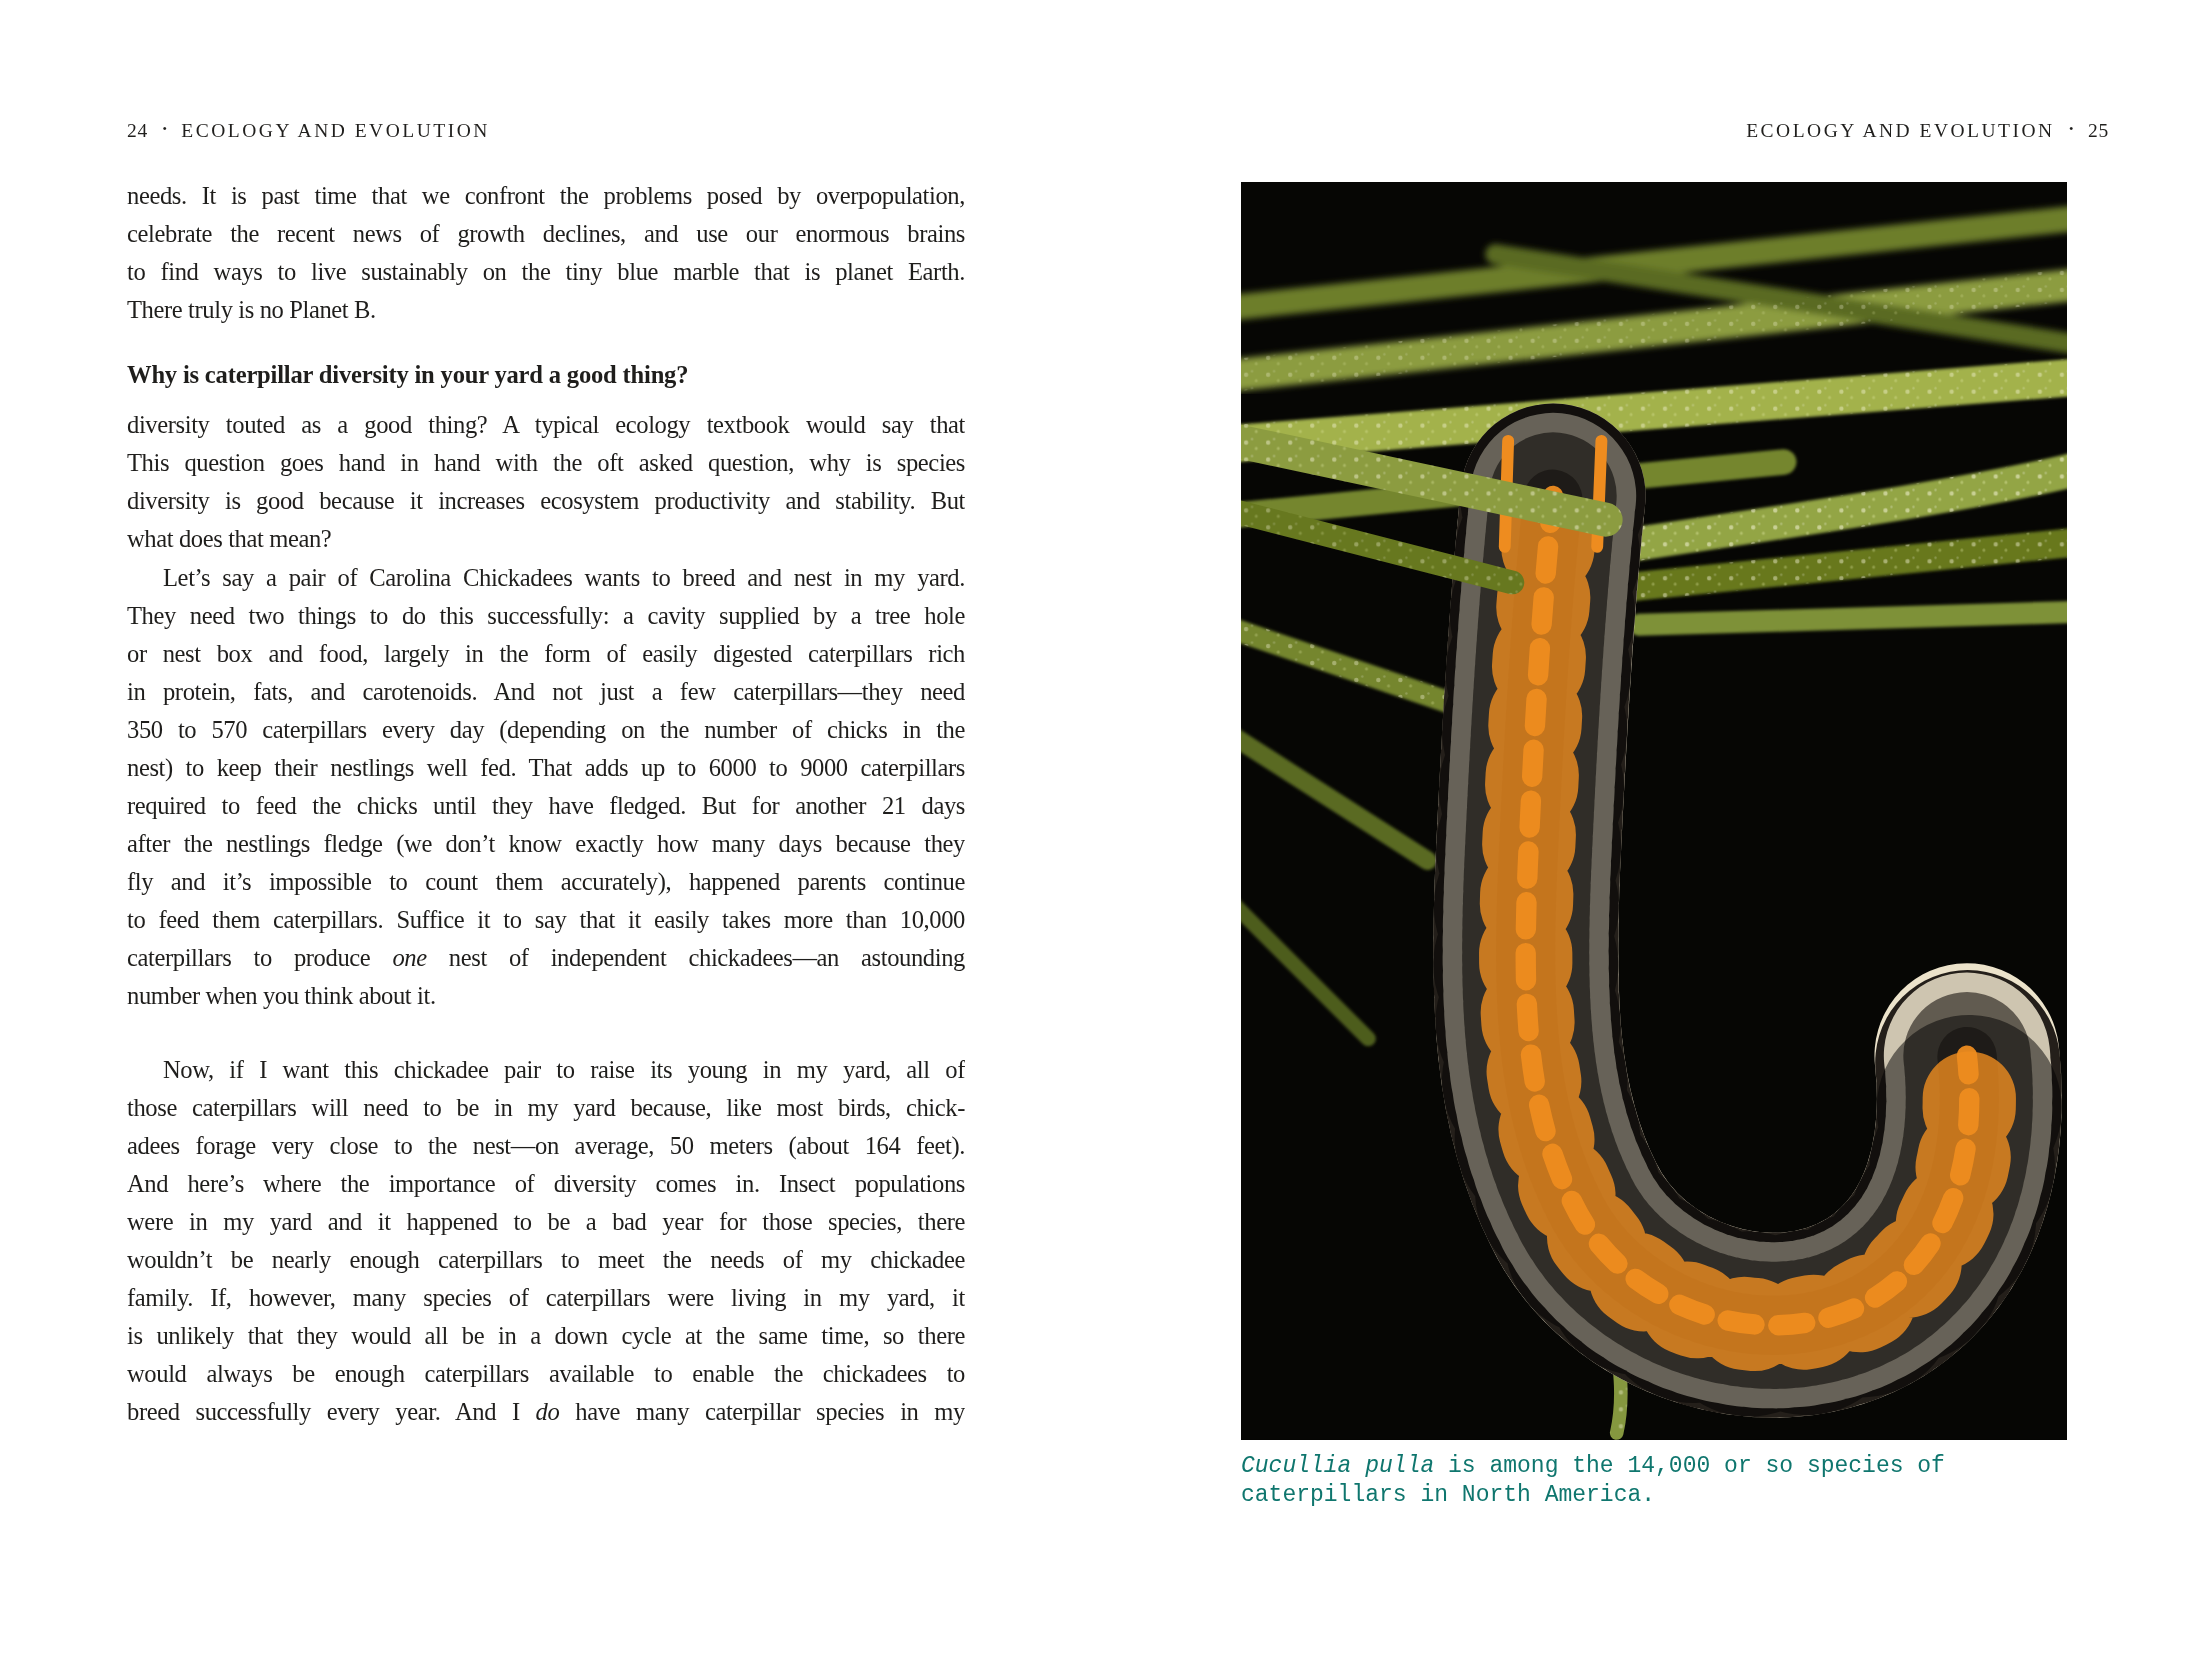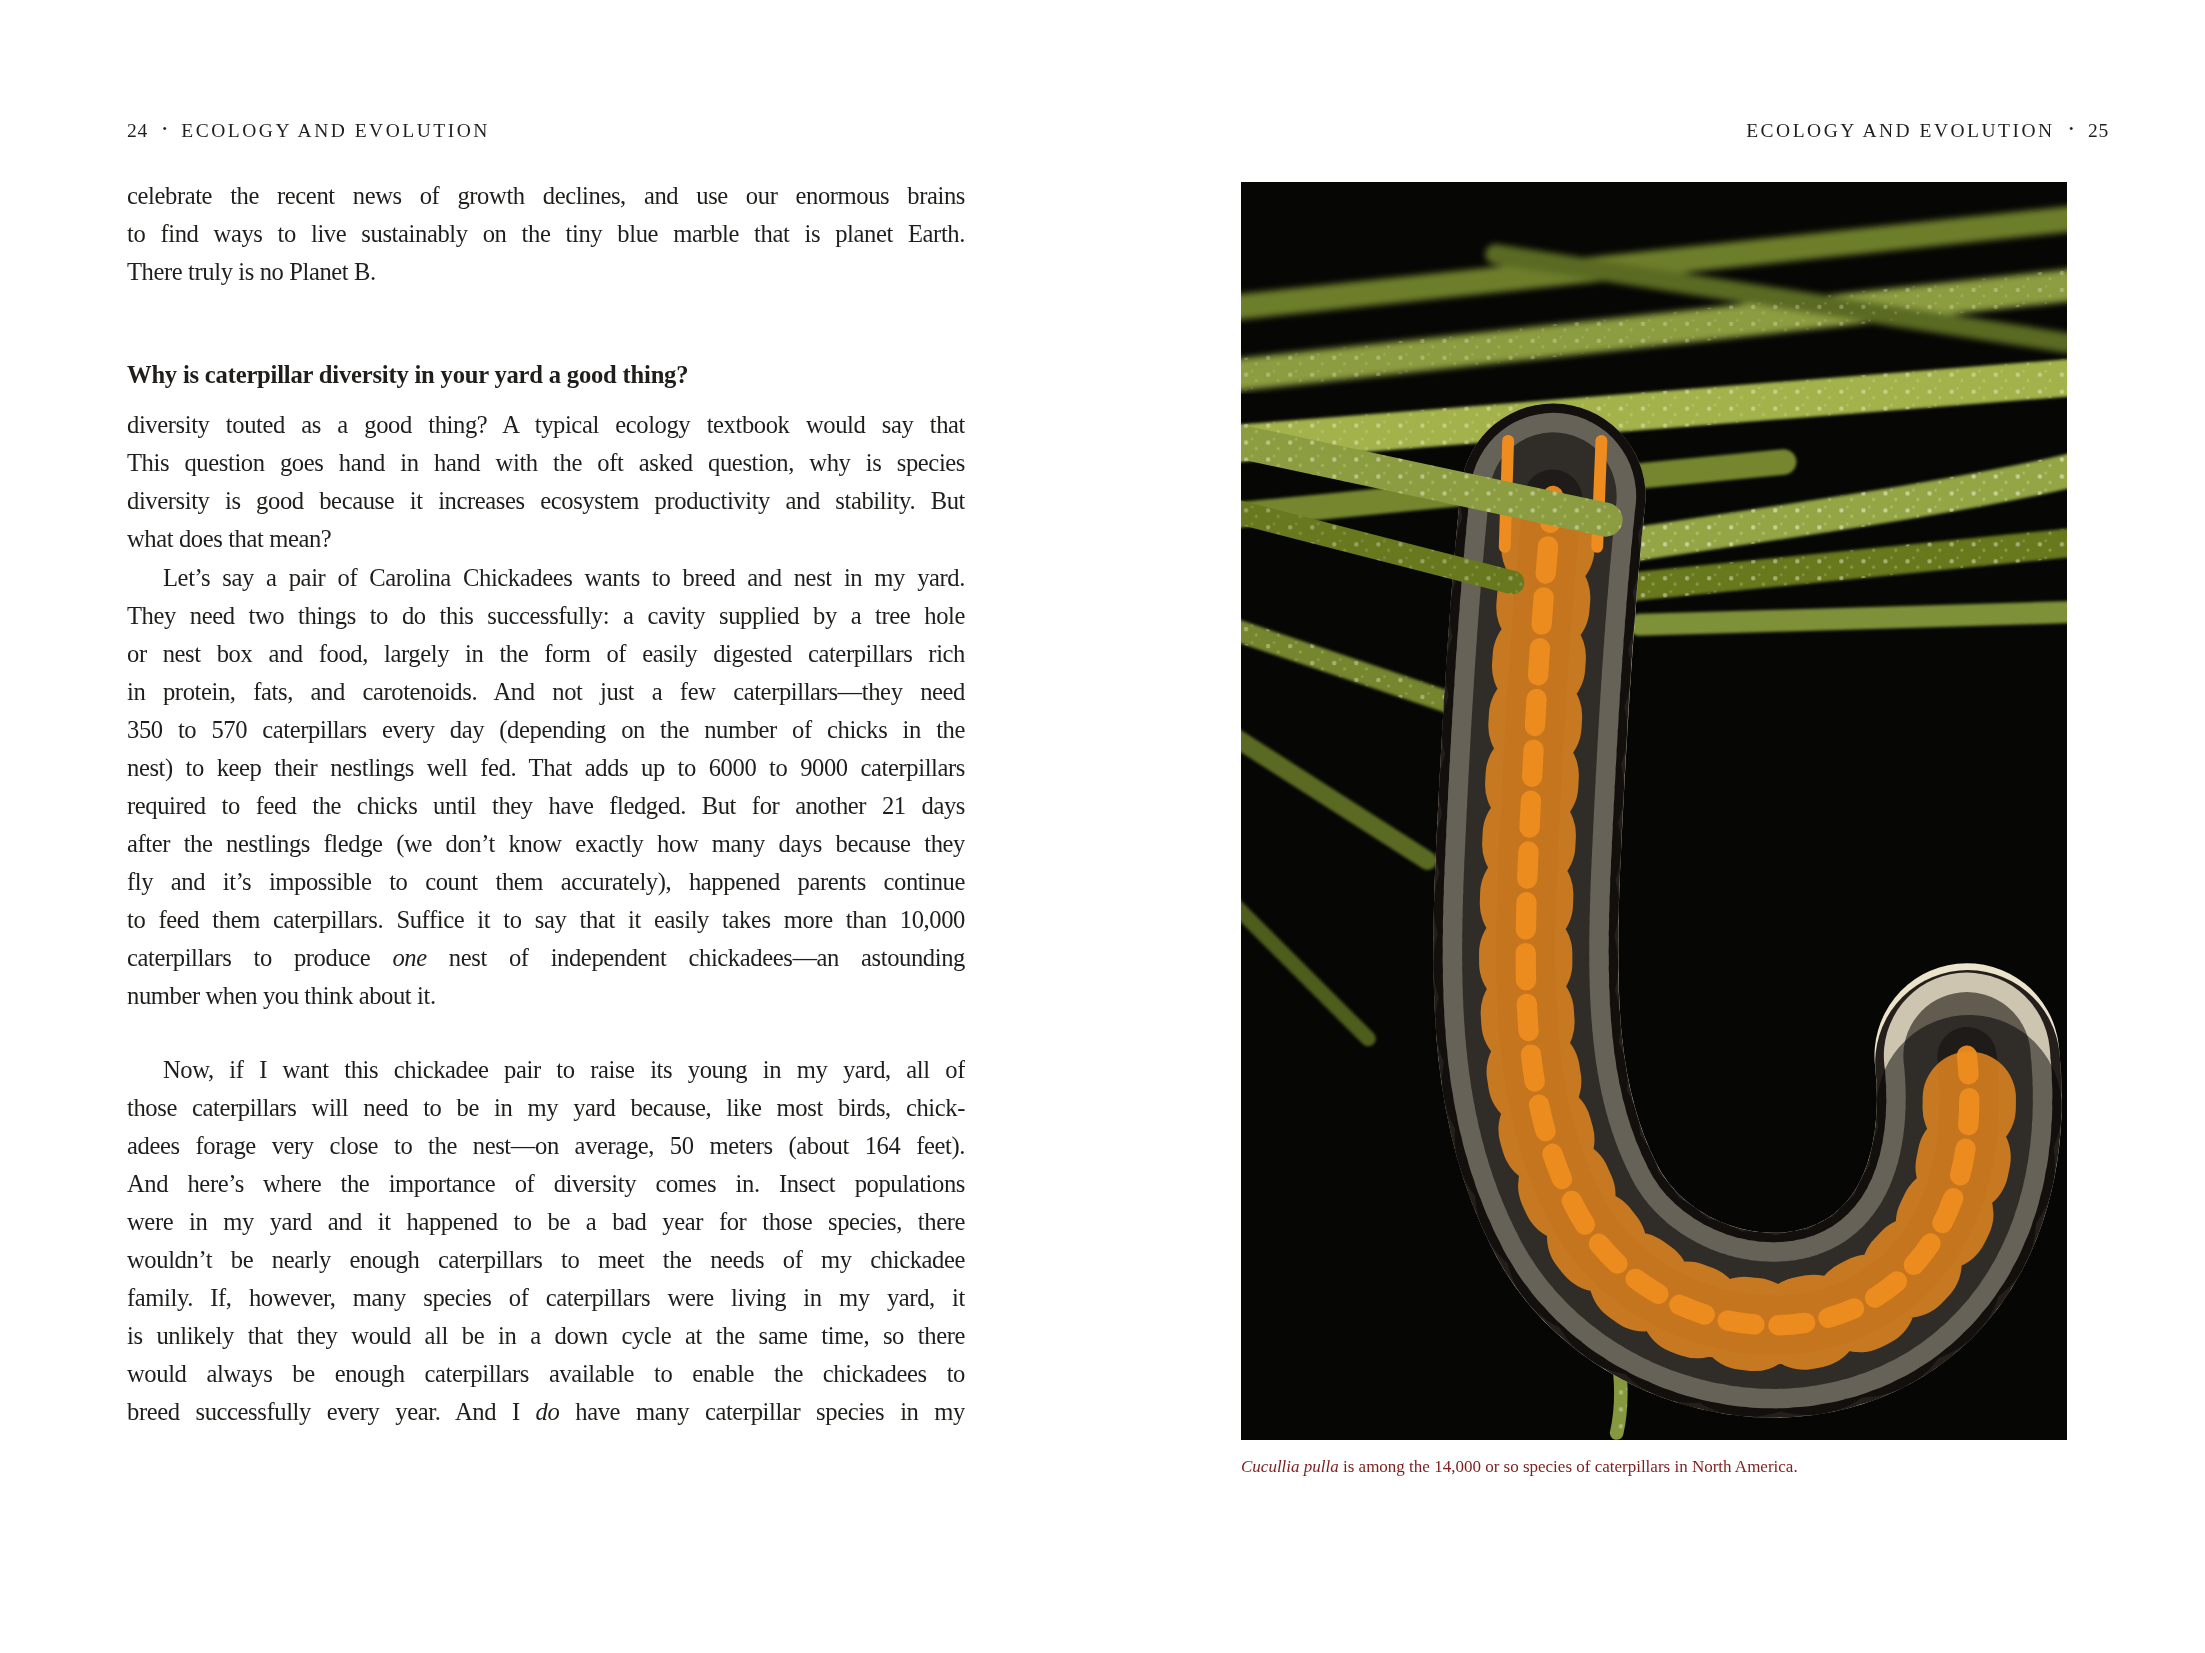--- a/index.html
+++ b/index.html
@@ -62,40 +62,42 @@
     top: 182px;
     width: 826px;
     height: 1258px;
     background: #060604;
   }
   #caption {
     position: absolute;
     left: 1241px;
     top: 1452px;
     width: 831px;
-    font-size: 17px;
+    font-size: 23px;
     line-height: 29px;
-    color: #7f1d1d;
+    color: #0f766e;
     letter-spacing: 0px;
+    font-family: Liberation Mono, monospace;
   }
   #caption i { font-style: italic; }
 </style>
 </head>
 <body>
 
 <div id="spread">
 
   <div>
     <div id="head-left" class="running-head">
       <span class="pagenum">24</span>
       <span class="bullet">•</span>
       <span>ECOLOGY AND EVOLUTION</span>
     </div>
 
     <div id="block-p1" class="textblock" style="top:177px">
+        <div class="line">needs. It is past time that we confront the problems posed by overpopulation,</div>
         <div class="line">celebrate the recent news of growth declines, and use our enormous brains</div>
         <div class="line">to find ways to live sustainably on the tiny blue marble that is planet Earth.</div>
         <div class="line last">There truly is no Planet B.</div>
       </div>
 
     <div id="block-heading" class="textblock" style="top:356px">
       <div class="line last">Why is caterpillar diversity in your yard a good thing?</div>
     </div>
 
     <div id="block-p2" class="textblock" style="top:406px">

